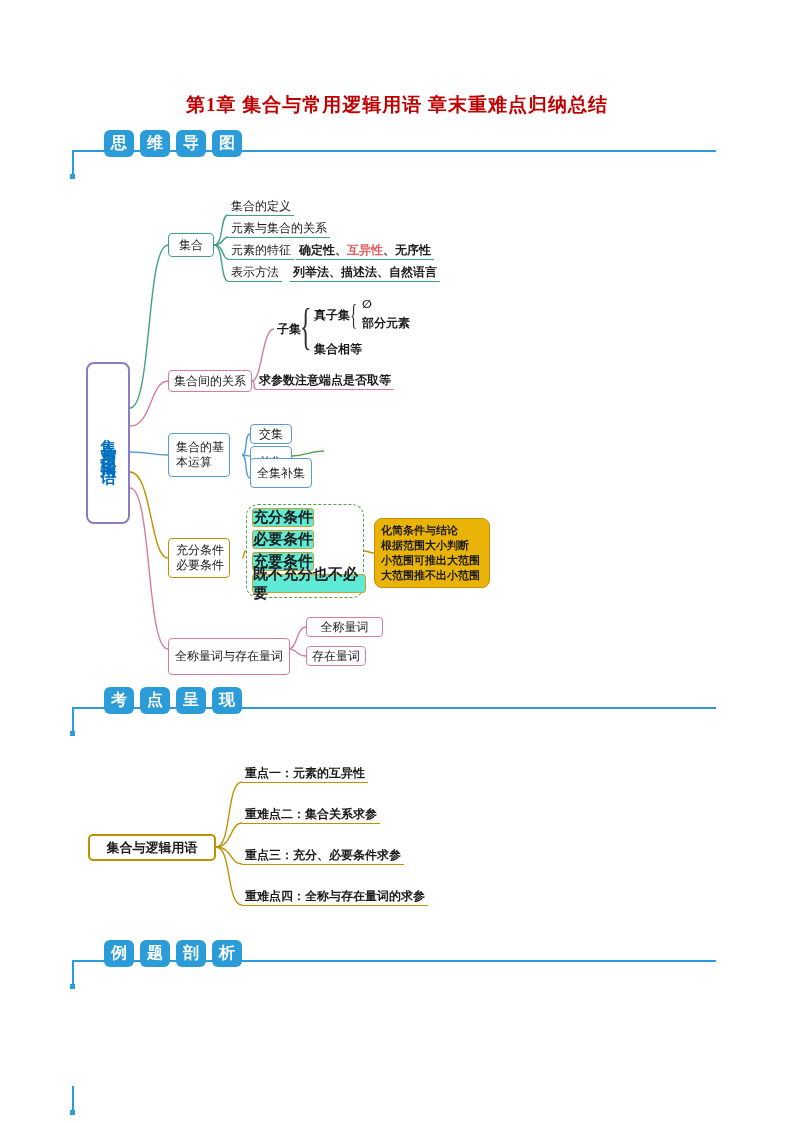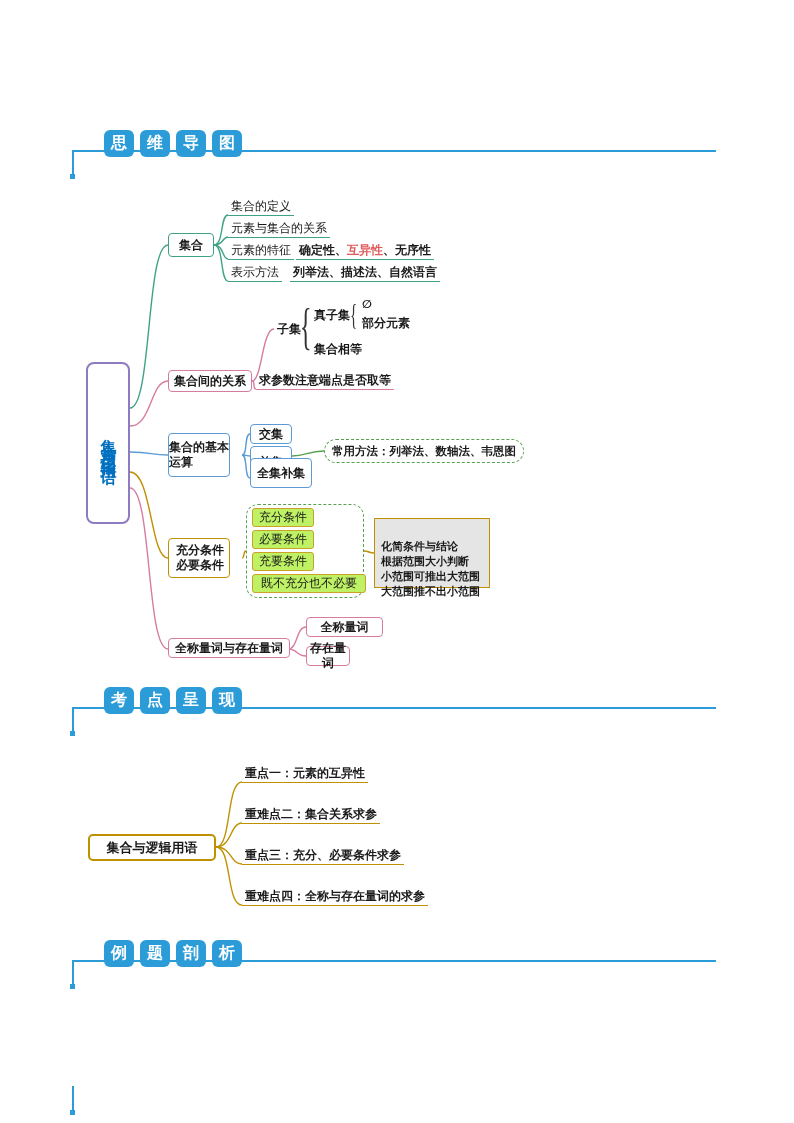--- a/index.html
+++ b/index.html
@@ -9,21 +9,21 @@
   .abs{position:absolute}
   .title{left:0;top:92px;width:794px;text-align:center;font-family:"Liberation Serif","DejaVu Serif",serif;
          font-weight:bold;font-size:19px;color:#C00000;letter-spacing:1px}
   .badges{display:flex;gap:6px;z-index:3}
   .badge{display:inline-flex;align-items:center;justify-content:center;width:30px;height:27px;border-radius:6px;
          background:#2B9CD8;color:#fff;font-size:16px;font-weight:bold}
   .hline{height:2px;background:#2B9CD8;z-index:1}
   .vline{width:2px;background:#2B9CD8;z-index:1}
   .sq{width:5px;height:5px;background:#2B9CD8;z-index:1}
   .node{border-radius:4px;background:#fff;display:flex;align-items:center;justify-content:center;
-        font-size:12px;font-weight:bold;line-height:1.25;z-index:2;text-align:center}
+        font-size:12px;font-weight:normal;line-height:1.25;z-index:2;text-align:center}
   .b-teal{border:1.6px solid #3FA287}
   .b-pink{border:1.6px solid #D57CA0}
   .b-blue{border:1.6px solid #5B9BD5}
   .b-olive{border:1.6px solid #BF9000}
   .b-olive-light{border:1.2px solid #C9A227;border-radius:3px}
   .root1{border:2px solid #8E7CC3;border-radius:8px;color:#0070C0;font-weight:bold;font-size:16px;
          writing-mode:vertical-lr;text-orientation:upright;letter-spacing:5px;display:flex;
          align-items:center;justify-content:center;background:#fff;z-index:2}
   .root2{border:2px solid #BF9000;border-radius:5px;background:#fff;display:flex;align-items:center;
          justify-content:center;font-size:13px;font-weight:bold;z-index:2}
@@ -31,22 +31,22 @@
   .u-teal{border-bottom-color:#3FA287}
   .u-pink{border-bottom-color:#D57CA0}
   .u-olive{border-bottom-color:#BF9000}
   .bold{font-weight:bold}
   .hl{color:#E05C5C}
   .plain{display:inline-block;font-size:12px;line-height:14px;font-weight:bold;z-index:2;white-space:nowrap}
   .brace{display:inline-block;font-family:"Liberation Serif","DejaVu Serif",serif;font-weight:400;color:#333;
          transform-origin:center top;z-index:2}
   .dashed-green{border:1.6px dashed #56A14E;border-radius:12px;background:transparent;z-index:2}
   .methods{display:flex;align-items:center;justify-content:center;font-size:11.5px;font-weight:600;background:#fff}
-  .cond-item{display:flex;align-items:center;justify-content:center;font-size:12px;font-weight:normal;background:#bef264;z-index:3}
-  .notes-box{border:1.6px solid #BF9000;border-radius:0;background:#e5e5e5;padding:20px 6px;z-index:2}
+  .cond-item{display:flex;align-items:center;justify-content:center;font-size:15px;font-weight:bold;background:#5eead4;z-index:3}
+  .notes-box{border:1.6px solid #BF9000;border-radius:8px;background:#eab308;padding:4px 6px;z-index:2}
   .notes-box div{font-size:11px;line-height:15px;font-weight:600;white-space:nowrap}
   svg.connectors{z-index:1;pointer-events:none}
 </style>
 </head>
 <body>
 
 <div class="page">
 
   <svg class="abs connectors" style="left:0;top:0" width="794" height="1123">
 
@@ -74,20 +74,21 @@
 
     <path d="M288,649 C298,649 296,627 306,627" stroke="#D57CA0" stroke-width="1.4" fill="none"></path>
     <path d="M288,649 C298,649 296,656 306,656" stroke="#D57CA0" stroke-width="1.4" fill="none"></path>
 
     <path d="M216,847 C232,847 226,782 242,782" stroke="#BF9000" stroke-width="1.4" fill="none"></path>
     <path d="M216,847 C232,847 230,823 242,823" stroke="#BF9000" stroke-width="1.4" fill="none"></path>
     <path d="M216,847 C232,847 230,864 242,864" stroke="#BF9000" stroke-width="1.4" fill="none"></path>
     <path d="M216,847 C232,847 226,905 242,905" stroke="#BF9000" stroke-width="1.4" fill="none"></path>
   </svg>
 
+  <div class="abs title">第1章 集合与常用逻辑用语 章末重难点归纳总结</div>
 
   <div class="abs badges" style="left:104px;top:130px">
     <span class="badge">思</span>
     <span class="badge">维</span>
     <span class="badge">导</span>
     <span class="badge">图</span>
   </div>
   <div class="abs hline" style="left:72px;top:150px;width:644px"></div>
   <div class="abs vline" style="left:72px;top:150px;height:26px"></div>
   <div class="abs sq" style="left:70px;top:174px"></div>
@@ -105,42 +106,41 @@
   <div class="abs node b-pink" style="left:168px;top:370px;width:84px;height:22px">集合间的关系</div>
   <span class="abs plain" style="left:277px;top:322px">子集</span>
   <span class="abs brace" style="left:300px;top:299px;font-size:24px;transform:scaleY(2.1)">{</span>
   <span class="abs plain" style="left:314px;top:308px">真子集</span>
   <span class="abs brace" style="left:350px;top:299px;font-size:15px;transform:scaleY(1.9)">{</span>
   <span class="abs plain" style="left:362px;top:297px;font-size:11.5px">∅</span>
   <span class="abs plain" style="left:362px;top:316px">部分元素</span>
   <span class="abs plain" style="left:314px;top:342px">集合相等</span>
   <span class="abs ul u-pink bold" style="left:256px;top:373px">求参数注意端点是否取等</span>
 
-  <div class="abs node b-blue" style="left:168px;top:433px;width:62px;height:44px;justify-content:flex-start;text-align:left">集合的基本运算</div>
+  <div class="abs node b-blue" style="left:168px;top:433px;width:62px;height:44px;justify-content:flex-start;padding-left:7px;text-align:left">集合的基本运算</div>
   <div class="abs node b-blue" style="left:250px;top:424px;width:42px;height:20px">交集</div>
   <div class="abs node b-blue" style="left:250px;top:446px;width:42px;height:32px">并集</div>
   <div class="abs node b-blue" style="left:250px;top:458px;width:62px;height:30px">全集补集</div>
-  <div class="abs dashed-green methods" style="left:324px;top:439px;width:200px;height:24px">常用方法：列举法、数轴法、韦恩图</div>
 
   <div class="abs node b-olive" style="left:168px;top:538px;width:62px;height:40px;justify-content:flex-start;padding-left:7px;text-align:left">充分条件必要条件</div>
   <div class="abs dashed-green" style="left:246px;top:504px;width:118px;height:94px"></div>
   <div class="abs cond-item b-olive-light" style="left:252px;top:508px;width:62px;height:19px">充分条件</div>
   <div class="abs cond-item b-olive-light" style="left:252px;top:530px;width:62px;height:19px">必要条件</div>
   <div class="abs cond-item b-olive-light" style="left:252px;top:552px;width:62px;height:19px">充要条件</div>
   <div class="abs cond-item b-olive-light" style="left:252px;top:574px;width:114px;height:19px">既不充分也不必要</div>
   <div class="abs notes-box" style="left:374px;top:518px;width:116px;height:70px">
     <div>化简条件与结论</div>
     <div>根据范围大小判断</div>
     <div>小范围可推出大范围</div>
     <div>大范围推不出小范围</div>
   </div>
 
-  <div class="abs node b-pink" style="left:168px;top:638px;width:122px;height:20px">全称量词与存在量词</div>
+  <div class="abs node b-pink" style="left:168px;top:638px;width:122px;height:37px">全称量词与存在量词</div>
   <div class="abs node b-pink" style="left:306px;top:617px;width:77px;height:20px">全称量词</div>
-  <div class="abs node b-pink" style="left:306px;top:646px;width:44px;height:20px">存在量词</div>
+  <div class="abs node b-pink" style="left:306px;top:646px;width:60px;height:20px">存在量词</div>
 
   <div class="abs badges" style="left:104px;top:687px">
     <span class="badge">考</span>
     <span class="badge">点</span>
     <span class="badge">呈</span>
     <span class="badge">现</span>
   </div>
   <div class="abs hline" style="left:72px;top:707px;width:644px"></div>
   <div class="abs vline" style="left:72px;top:707px;height:26px"></div>
   <div class="abs sq" style="left:70px;top:731px"></div>

